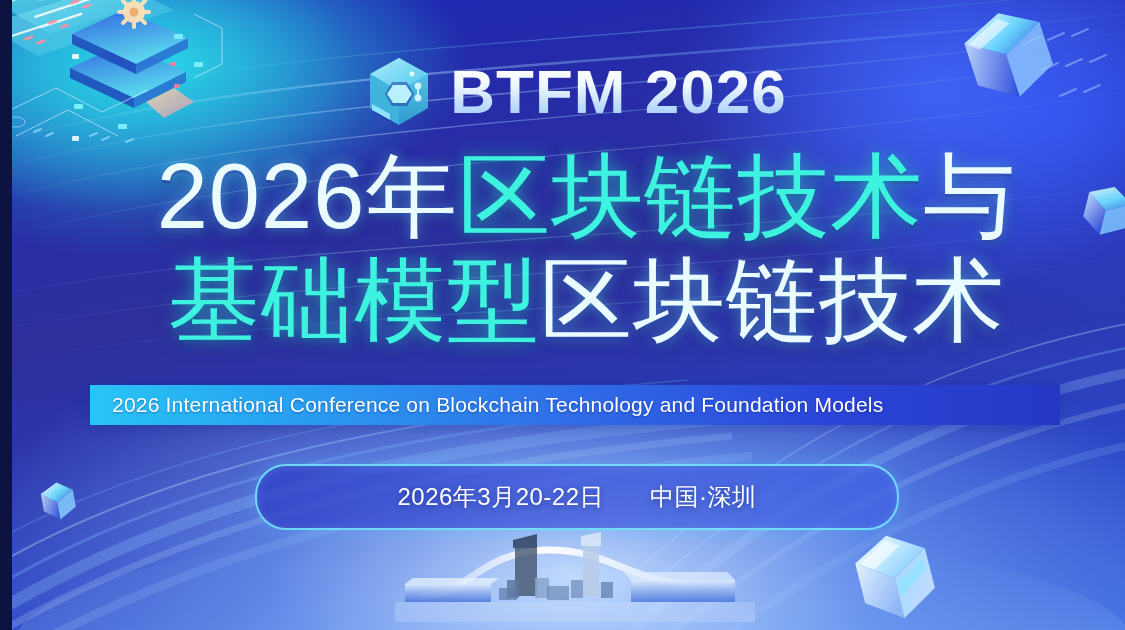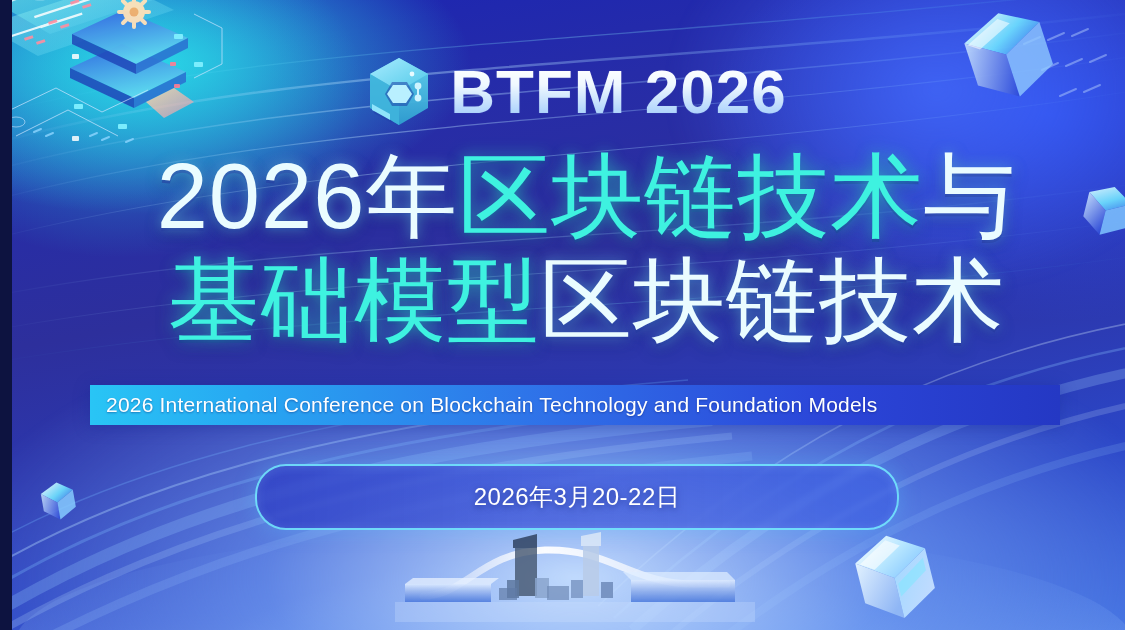--- a/index.html
+++ b/index.html
@@ -79,21 +79,21 @@
 
   
   .sub-bar{
     position:absolute;left:78px;top:385px;width:970px;height:40px;
     background:linear-gradient(90deg,#29c5f5 0%,#27a8f2 16%,#2f6fe8 48%,#2b45d8 76%,#2438c4 100%);
     display:flex;align-items:center;
     box-shadow:0 2px 16px rgba(20,40,150,.4);
   }
   .sub-bar span{
     color:#ffffff;font-size:21px;letter-spacing:.2px;
-    padding-left:16px;white-space:nowrap;
+    padding-left:22px;white-space:nowrap;
     text-shadow:0 1px 2px rgba(10,30,110,.45);
   }
 
   
   .pill{
     position:absolute;left:243px;top:464px;width:640px;height:62px;
     border-radius:31px;
     border:2px solid rgba(120,240,255,.85);
     background:linear-gradient(90deg,rgba(46,62,196,.78) 0%,rgba(52,76,214,.70) 40%,rgba(58,92,226,.62) 100%);
     box-shadow:0 0 22px rgba(90,200,255,.30), inset 0 1px 10px rgba(160,210,255,.18);
@@ -376,20 +376,21 @@
   <div class="cn-title cn-line2">
     <span class="c">基础模型</span><span class="w">区块链技术</span>
   </div>
 
   <div class="sub-bar">
     <span>2026 International Conference on Blockchain Technology and Foundation Models</span>
   </div>
 
   <div class="pill">
     <span>2026年3月20-22日</span>
+    <span>中国·深圳</span>
   </div>
 
   <svg class="skyline" viewBox="0 0 360 100">
     <defs>
       <linearGradient id="bldA" x1="0" y1="0" x2="0" y2="1">
         <stop offset="0%" stop-color="#eef6ff" stop-opacity=".95"></stop>
         <stop offset="100%" stop-color="#7fa8e8" stop-opacity=".6"></stop>
       </linearGradient>
       <linearGradient id="bldB" x1="0" y1="0" x2="0" y2="1">
         <stop offset="0%" stop-color="#dfecff" stop-opacity=".9"></stop>

